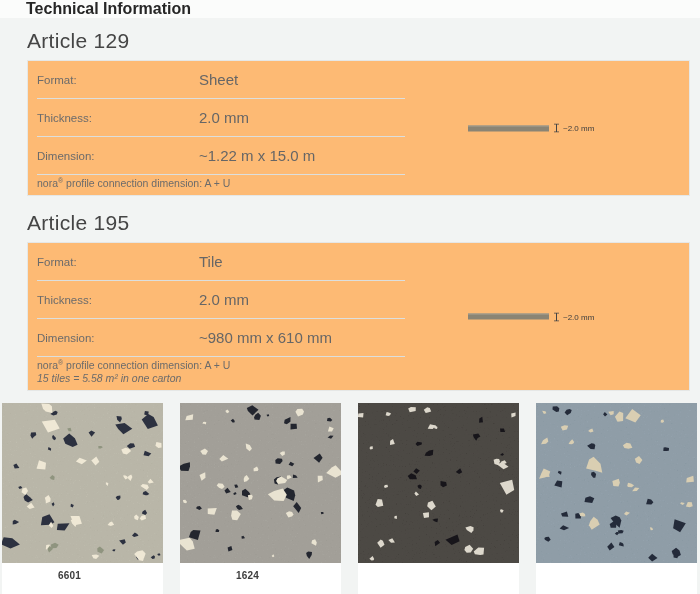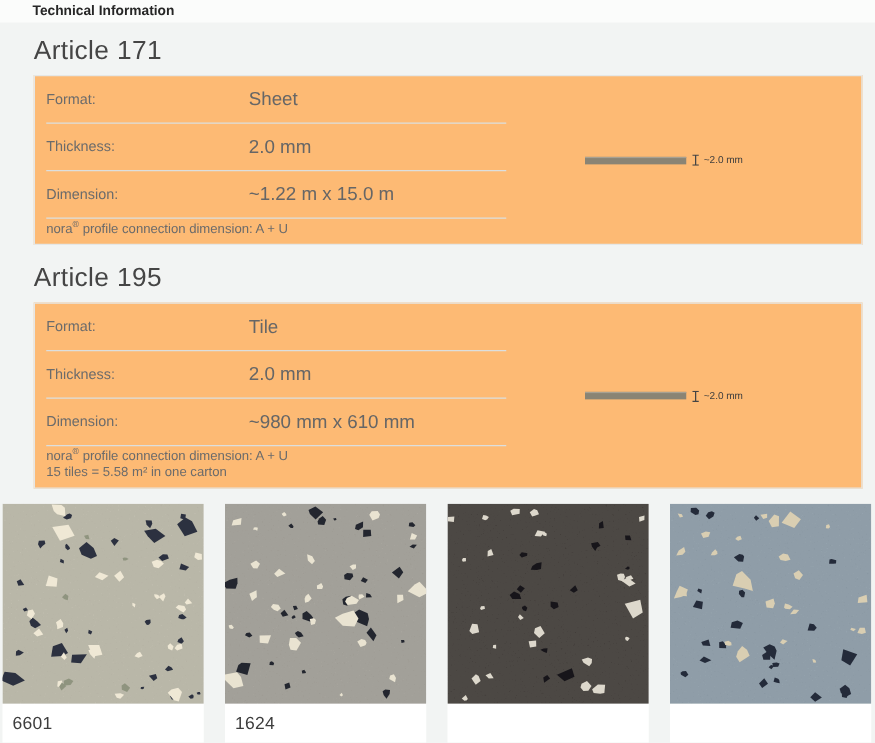--- a/index.html
+++ b/index.html
@@ -2,50 +2,50 @@
 <html><head>
 <meta charset="utf-8">
 <style>
   html,body{margin:0;padding:0;}
   body{
     width:700px;height:594px;overflow:hidden;
     background:#f2f4f3;
     font-family:"Liberation Sans", sans-serif;
   }
   .topband{height:18px;background:#fbfcfb;display:flex;align-items:center;padding-left:26px;}
-  .topband .title{font-size:11px;font-weight:bold;color:#262626;}
+  .topband .title{font-size:16px;font-weight:bold;color:#262626;}
 
   h2.article-heading{
     margin:11px 0 8px 27px;
     font-size:21px;font-weight:400;color:#454545;
     letter-spacing:.3px;line-height:1.1;
   }
   h2.article-heading.second{margin-top:15px;}
 
   .card{
     position:relative;margin-left:27px;width:661px;
     background:#fdba74;border:1px solid #e5e7e6;box-sizing:content-box;
   }
   .trow{height:37px;display:flex;align-items:center;padding-left:9px;}
   .divider{height:1px;background:#dcdfde;margin-left:9px;width:368px;}
   .tlabel{width:162px;font-size:11.5px;color:#6b6b6b;}
   .tvalue{font-size:15px;color:#666666;}
   .note{padding:2px 9px 5px;font-size:10.5px;line-height:13px;color:#6b6b6b;}
   .note sup{font-size:7px;line-height:0;}
-  .note .line2{display:block;}
+  .note .line2{display:block;font-style:italic;}
 
   .diagram{position:absolute;left:440px;top:50%;transform:translateY(-50%);display:flex;align-items:center;}
   .bar{width:81px;height:6px;background:#8a8474;border-top:1px solid #a8a192;box-sizing:border-box;}
   .ibeam{margin-left:4px;display:block;}
   .dlabel{font-size:8px;color:#3d3d3d;margin-left:3px;white-space:nowrap;}
 
   .swatches{display:flex;gap:17px;margin:12px 0 0 2px;}
   .swatchcard{width:161px;background:#ffffff;padding-bottom:40px;cursor:pointer;}
   .swatchimg{display:block;width:161px;height:160px;}
-  .swatchlabel{font-size:14px;font-weight:normal;color:#3d3d3d;padding:7px 0 0 8px;letter-spacing:.2px;}
+  .swatchlabel{font-size:10px;font-weight:bold;color:#3d3d3d;padding:7px 0 0 8px;letter-spacing:.2px;margin-left:48px;}
 
   .hidden-defs{position:absolute;width:0;height:0;}
 </style>
 </head>
 <body>
 
 <svg class="hidden-defs" aria-hidden="true">
   <defs>
     <filter id="grain-dark" x="0" y="0" width="100%" height="100%">
       <feTurbulence type="fractalNoise" baseFrequency="0.7" numOctaves="2" stitchTiles="stitch"></feTurbulence>
@@ -55,21 +55,21 @@
       <feTurbulence type="fractalNoise" baseFrequency="0.7" numOctaves="2" seed="7" stitchTiles="stitch"></feTurbulence>
       <feColorMatrix type="matrix" values="0 0 0 0 1  0 0 0 0 1  0 0 0 0 1  0.8 0.8 0.8 0 0"></feColorMatrix>
     </filter>
   </defs>
 </svg>
 
 <div class="topband">
   <span class="title">Technical Information</span>
 </div>
 
-<h2 class="article-heading">Article 171</h2>
+<h2 class="article-heading">Article 129</h2>
 
 <div class="card">
   <div class="trow">
     <span class="tlabel">Format:</span>
     <span class="tvalue">Sheet</span>
   </div>
   <div class="divider"></div>
   <div class="trow">
     <span class="tlabel">Thickness:</span>
     <span class="tvalue">2.0 mm</span>

